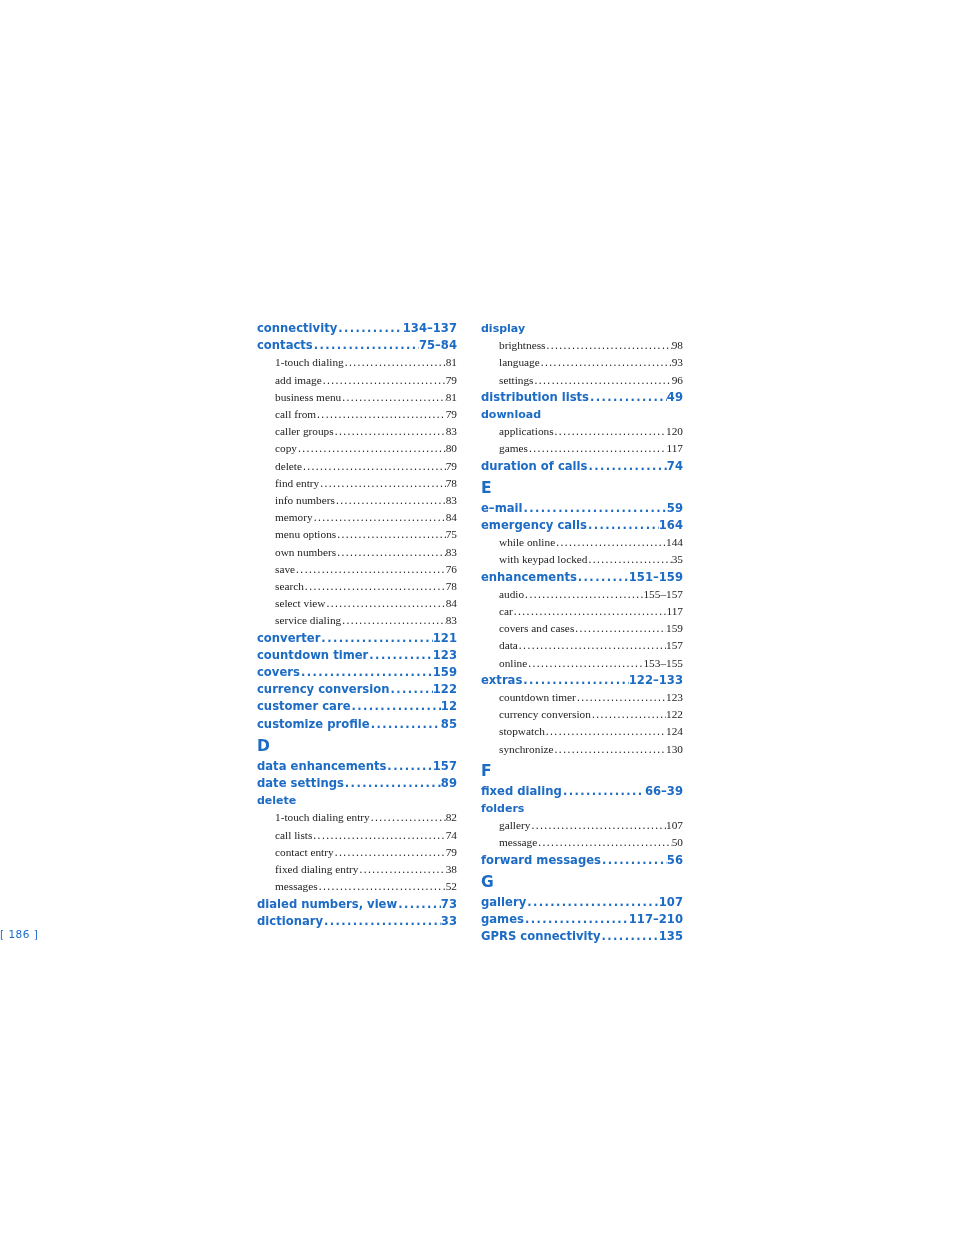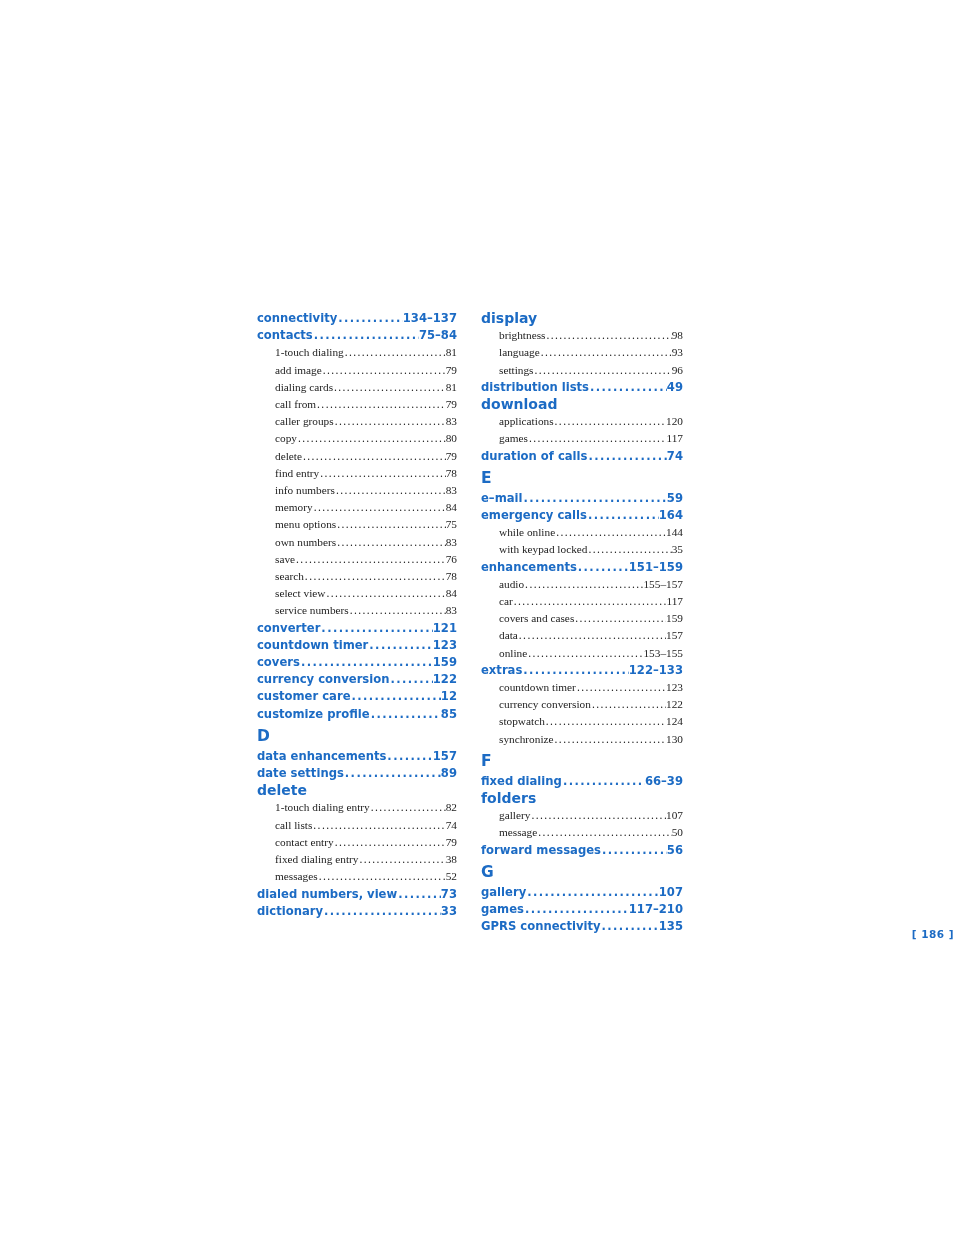--- a/index.html
+++ b/index.html
@@ -16,21 +16,21 @@
   .page {
     position: absolute;
     left: 0;
     top: 0;
     width: 954px;
     height: 1235px;
   }
   .index-area {
     position: absolute;
     left: 257px;
-    top: 310px;
+    top: 320px;
     width: 440px;
   }
   .columns {
     display: flex;
     gap: 24px;
   }
   .col {
     width: 200px;
   }
   .col-left { width: 200px; }
@@ -86,33 +86,33 @@
     font-weight: bold;
     font-size: 15.5px;
     line-height: 22px;
     margin-top: 2px;
     margin-bottom: 1px;
   }
 
   .plain {
     color: #1c6bc4;
     font-weight: bold;
-    font-size: 14px;
+    font-size: 11px;
     line-height: 17.2px;
   }
 
   .footer {
     position: absolute;
     left: 0;
     top: 928px;
     width: 954px;
-    text-align: right;
+    text-align: left;
     color: #1c6bc4;
     font-size: 10.5px;
-    font-weight: bold;
+    font-weight: normal;
     letter-spacing: 0.5px;
   }
 </style>
 </head>
 <body>
 
 <div class="page">
   <div class="index-area">
     <div class="columns" id="columns-root">
         <div class="col col-left">
@@ -130,21 +130,21 @@
             <span class="label">1-touch dialing</span>
             <span class="dots">............................................................</span>
             <span class="page-num">81</span>
           </div>
           <div class="entry lvl1">
             <span class="label">add image</span>
             <span class="dots">............................................................</span>
             <span class="page-num">79</span>
           </div>
           <div class="entry lvl1">
-            <span class="label">dialing cards</span>
+            <span class="label">business menu</span>
             <span class="dots">............................................................</span>
             <span class="page-num">81</span>
           </div>
           <div class="entry lvl1">
             <span class="label">call from</span>
             <span class="dots">............................................................</span>
             <span class="page-num">79</span>
           </div>
           <div class="entry lvl1">
             <span class="label">caller groups</span>
@@ -195,21 +195,21 @@
             <span class="label">search</span>
             <span class="dots">............................................................</span>
             <span class="page-num">78</span>
           </div>
           <div class="entry lvl1">
             <span class="label">select view</span>
             <span class="dots">............................................................</span>
             <span class="page-num">84</span>
           </div>
           <div class="entry lvl1">
-            <span class="label">service numbers</span>
+            <span class="label">service dialing</span>
             <span class="dots">............................................................</span>
             <span class="page-num">83</span>
           </div>
           <div class="entry lvl0">
             <span class="label">converter</span>
             <span class="dots">............................................................</span>
             <span class="page-num">121</span>
           </div>
           <div class="entry lvl0">
             <span class="label">countdown timer</span>

